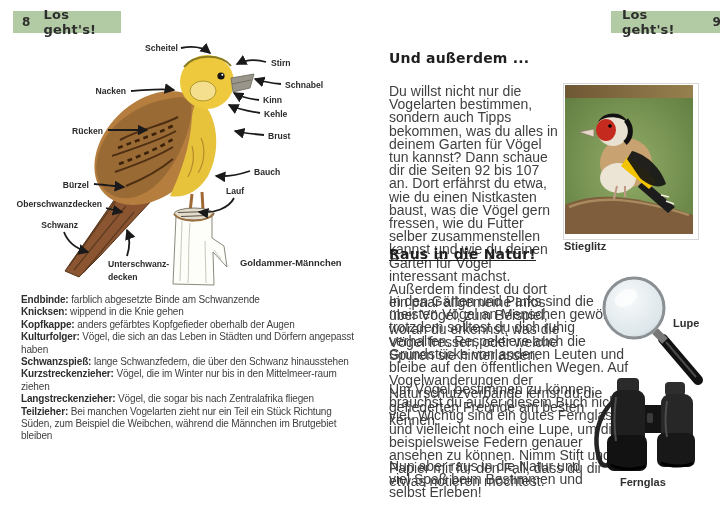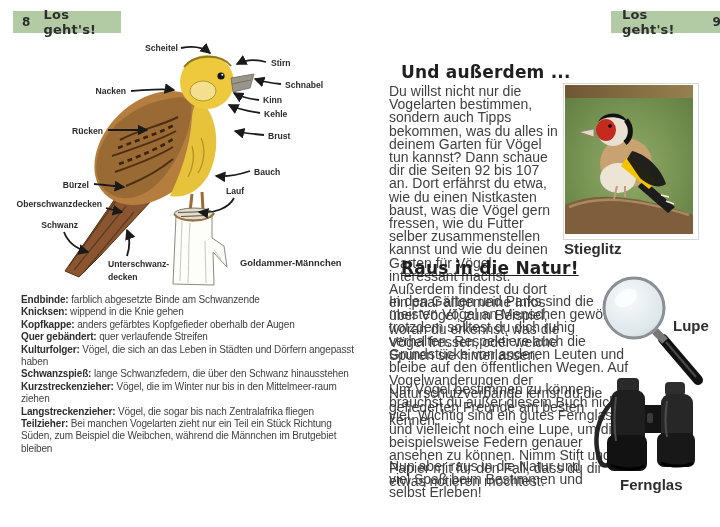--- a/index.html
+++ b/index.html
@@ -21,23 +21,23 @@
   .dlabel{font-family:"Liberation Sans",sans-serif;font-weight:bold;font-size:8.6px;fill:#2b2b2b;}
   .dcaption{font-family:"Liberation Sans",sans-serif;font-weight:bold;font-size:9.4px;fill:#2b2b2b;}
 
   #glossary{position:absolute;left:21px;top:294px;width:340px;color:#3f3f3f;
             font-size:10px;line-height:12.4px;letter-spacing:-.15px;}
   #glossary p{margin:0;}
   #glossary b{color:#2e2e2e;}
 
   
   .rp-heading{position:absolute;color:#1f1f1f;font-family:"DejaVu Sans",sans-serif;
-              font-weight:bold;font-size:17px;letter-spacing:.2px;margin:12px;}
+              font-weight:bold;font-size:14px;letter-spacing:.2px;margin:0;}
   .rp-para{position:absolute;color:#3f3f3f;font-size:14px;line-height:13.2px;margin:0;}
-  .img-caption{position:absolute;font-weight:bold;font-size:15px;color:#2e2e2e;}
+  .img-caption{position:absolute;font-weight:bold;font-size:11px;color:#2e2e2e;}
 
   .photo-frame{position:absolute;left:563px;top:83px;width:132px;height:153px;
                border:1px solid #d8d8d8;background:#fff;padding:1px;}
   .tool-svg{position:absolute;}
 </style>
 </head>
 <body>
 
 <div id="canvas">
 
@@ -136,21 +136,20 @@
       <text class="dlabel" x="108" y="267">Unterschwanz-</text>
       <text class="dlabel" x="108" y="280">decken</text>
       <text class="dcaption" x="240" y="266">Goldammer-Männchen</text>
     </g>
   </svg>
 
   <div id="glossary">
     <p><b>Endbinde:</b><span> farblich abgesetzte Binde am Schwanzende</span></p>
     <p><b>Knicksen:</b><span> wippend in die Knie gehen</span></p>
     <p><b>Kopfkappe:</b><span> anders gefärbtes Kopfgefieder oberhalb der Augen</span></p>
-    <p><b>Quer gebändert:</b><span> quer verlaufende Streifen</span></p>
     <p><b>Kulturfolger:</b><span> Vögel, die sich an das Leben in Städten und Dörfern angepasst haben</span></p>
     <p><b>Schwanzspieß:</b><span> lange Schwanzfedern, die über den Schwanz hinausstehen</span></p>
     <p><b>Kurzstreckenzieher:</b><span> Vögel, die im Winter nur bis in den Mittelmeer-raum ziehen</span></p>
     <p><b>Langstreckenzieher:</b><span> Vögel, die sogar bis nach Zentralafrika fliegen</span></p>
     <p><b>Teilzieher:</b><span> Bei manchen Vogelarten zieht nur ein Teil ein Stück Richtung Süden, zum Beispiel die Weibchen, während die Männchen im Brutgebiet bleiben</span></p>
   </div>
 
   <h2 class="rp-heading" style="left:389px;top:50px;">Und außerdem ...</h2>
   <p class="rp-para" style="left:389px;top:85px;width:172px;">Du willst nicht nur die Vogelarten bestimmen, sondern auch Tipps bekommen, was du alles in deinem Garten für Vögel tun kannst? Dann schaue dir die Seiten 92 bis 107 an. Dort erfährst du etwa, wie du einen Nistkasten baust, was die Vögel gern fressen, wie du Futter selber zusammenstellen kannst und wie du deinen Garten für Vögel interessant machst. Außerdem findest du dort ein paar allgemeine Infos über Vögel, zum Beispiel, woran du erkennst, was die Vögel fressen, oder welche Spuren sie hinterlassen.</p>
 

